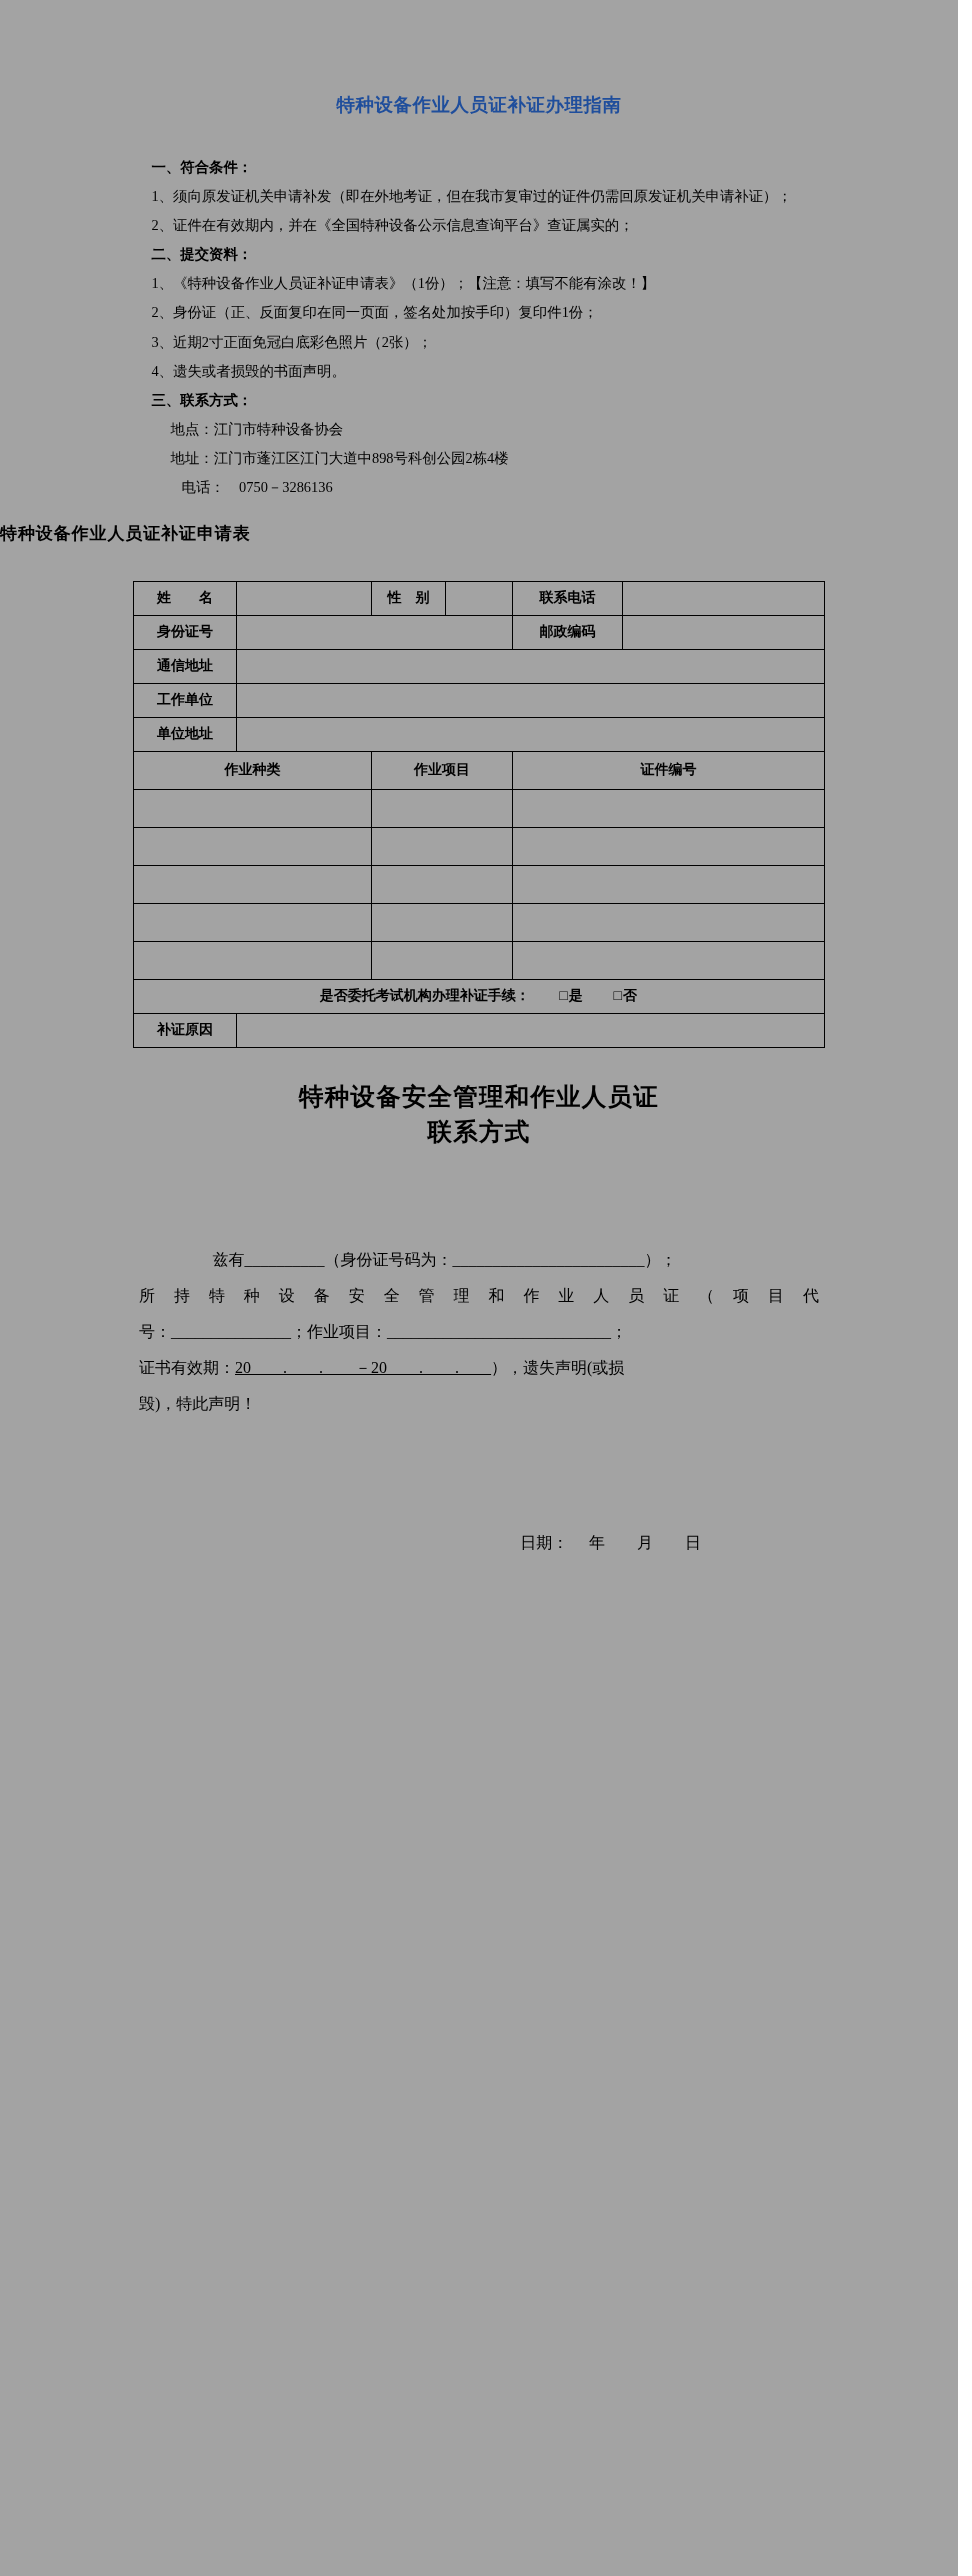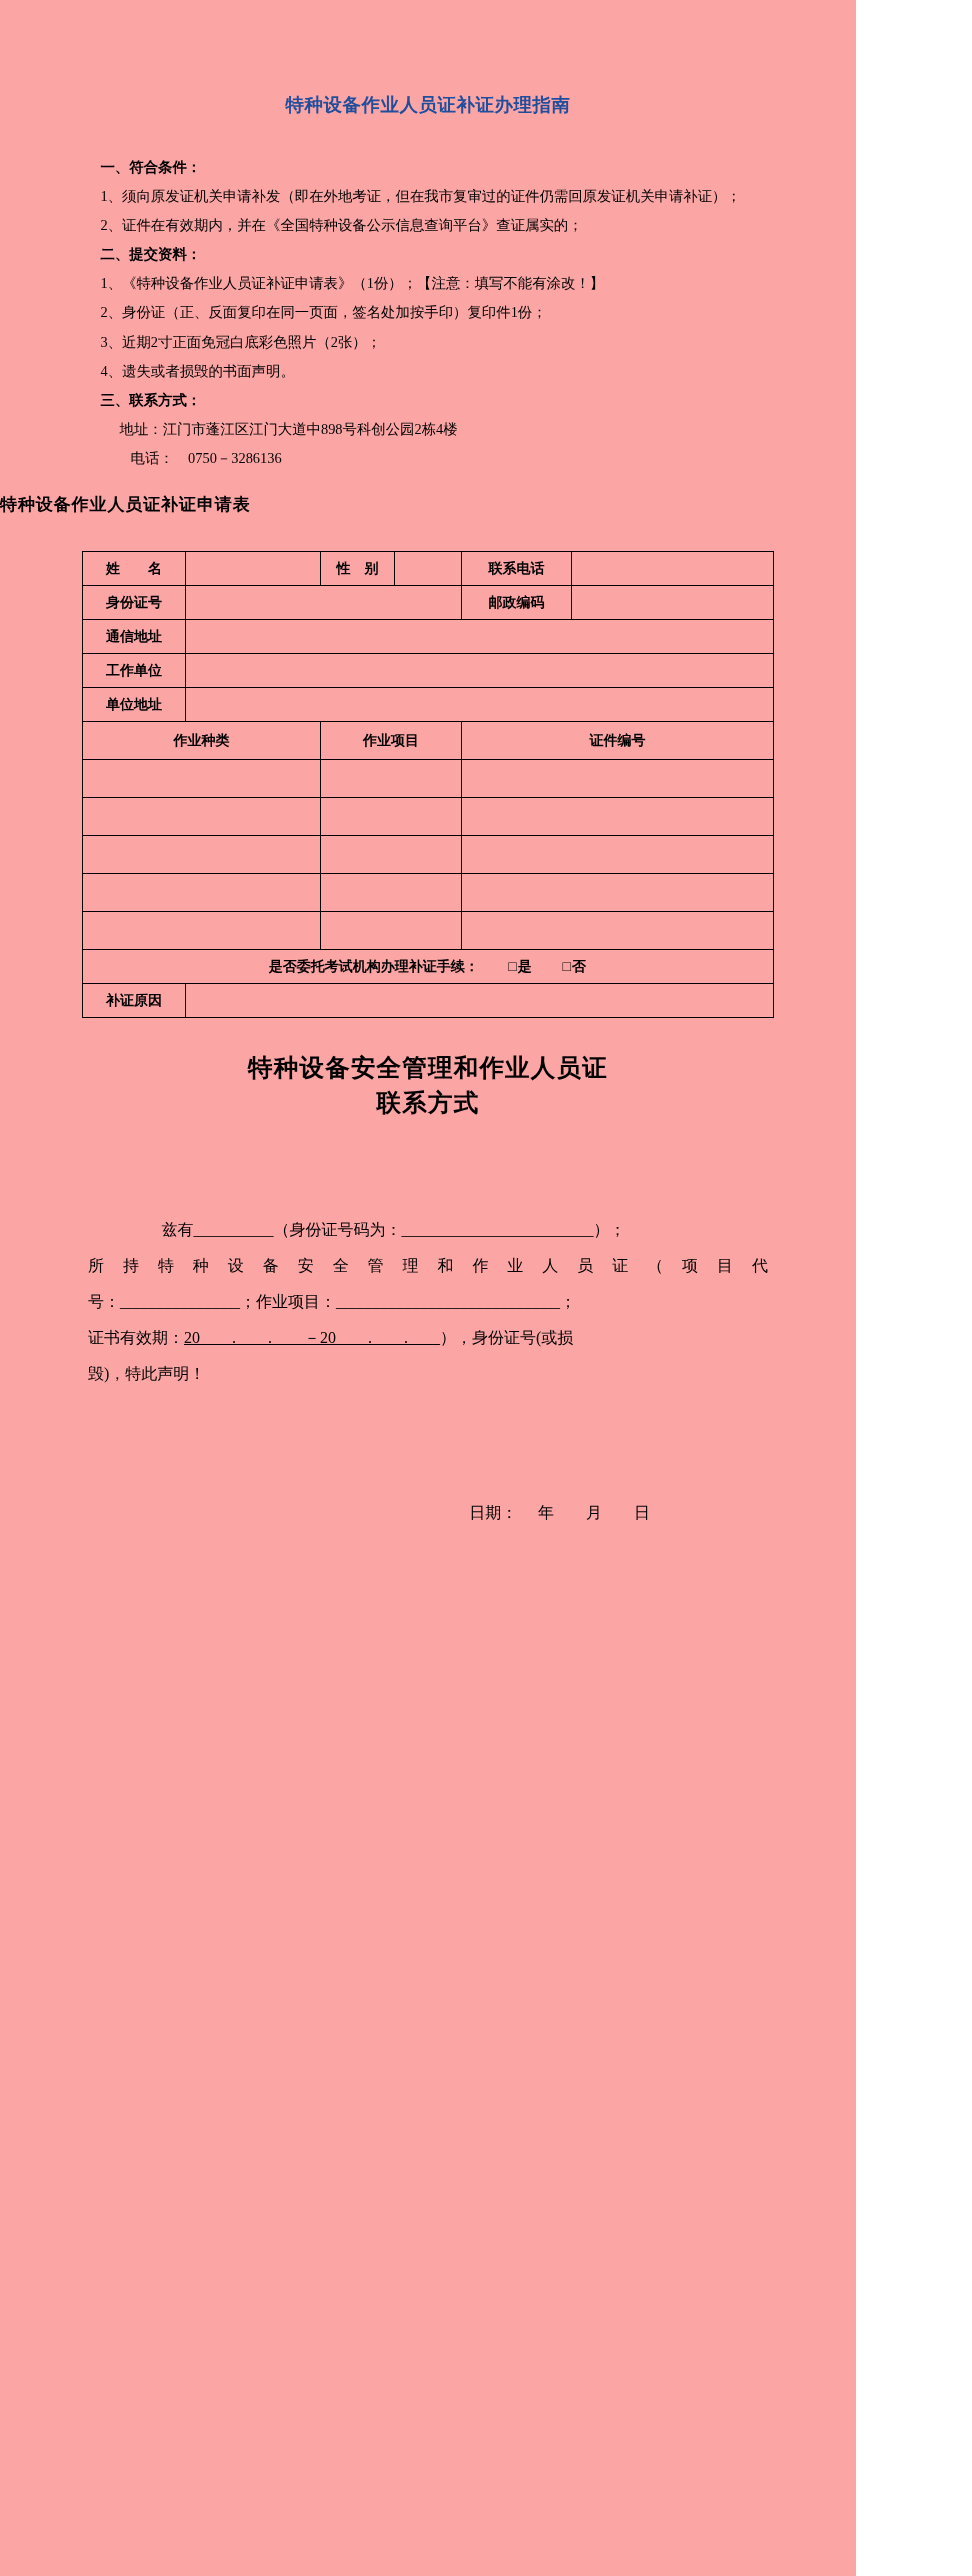--- a/index.html
+++ b/index.html
@@ -3,26 +3,26 @@
 <meta charset="utf-8">
 <style>
   html, body { margin:0; padding:0; background:#ffffff; }
   body {
     width:973px;
     font-family:"Liberation Serif", serif;
     color:#000000;
     -webkit-font-smoothing:antialiased;
   }
   .page {
-    width:856px;
+    width:958px;
     min-height:2576px;
     position:relative;
     box-sizing:border-box;
     padding:0;
-    background:#fca5a5;
+    background:#a3a3a3;
   }
   
   .guide-title {
     text-align:center;
     color:#1f4e9c;
     font-family:"Liberation Sans", sans-serif;
     font-weight:bold;
     font-size:18.4px;
     letter-spacing:0.6px;
     padding-top:92px;
@@ -125,20 +125,21 @@
     <p class="gb-item">1、须向原发证机关申请补发（即在外地考证，但在我市复审过的证件仍需回原发证机关申请补证）；</p>
     <p class="gb-item">2、证件在有效期内，并在《全国特种设备公示信息查询平台》查证属实的；</p>
 
     <p class="gb-head">二、提交资料：</p>
     <p class="gb-item">1、《特种设备作业人员证补证申请表》（1份）；【注意：填写不能有涂改！】</p>
     <p class="gb-item">2、身份证（正、反面复印在同一页面，签名处加按手印）复印件1份；</p>
     <p class="gb-item">3、近期2寸正面免冠白底彩色照片（2张）；</p>
     <p class="gb-item">4、遗失或者损毁的书面声明。</p>
 
     <p class="gb-head">三、联系方式：</p>
+    <p class="gb-sub">地点：江门市特种设备协会</p>
     <p class="gb-sub">地址：江门市蓬江区江门大道中898号科创公园2栋4楼</p>
     <p class="gb-sub2">电话：　0750－3286136</p>
   </div>
 
   <div class="form-title">特种设备作业人员证补证申请表</div>
 
   <table class="appform">
     <colgroup>
       <col style="width:103px">
       <col style="width:135px">
@@ -228,21 +229,21 @@
 
   <div class="decl-body">
     <p class="decl-first">
       <span>兹有</span><span>__________</span><span>（身份证号码为：</span><span>________________________</span><span>）；</span>
     </p>
     <p style="text-align:justify;text-align-last:justify;">所持特种设备安全管理和作业人员证（项目代</p>
     <p>
       <span>号：</span><span>_______________</span><span>；作业项目：</span><span>____________________________</span><span>；</span>
     </p>
     <p>
-      <span>证书有效期：</span><span class="u">20____.____.____－20____.____.____</span><span>），身份证号(或损</span>
+      <span>证书有效期：</span><span class="u">20____.____.____－20____.____.____</span><span>），遗失声明(或损</span>
     </p>
     <p>毁)，特此声明！</p>
   </div>
 
   <div class="decl-sign">
     <p class="line2">
       <span>日期：</span><span class="sp2"></span><span>年　　月　　日</span>
     </p>
   </div>
 

